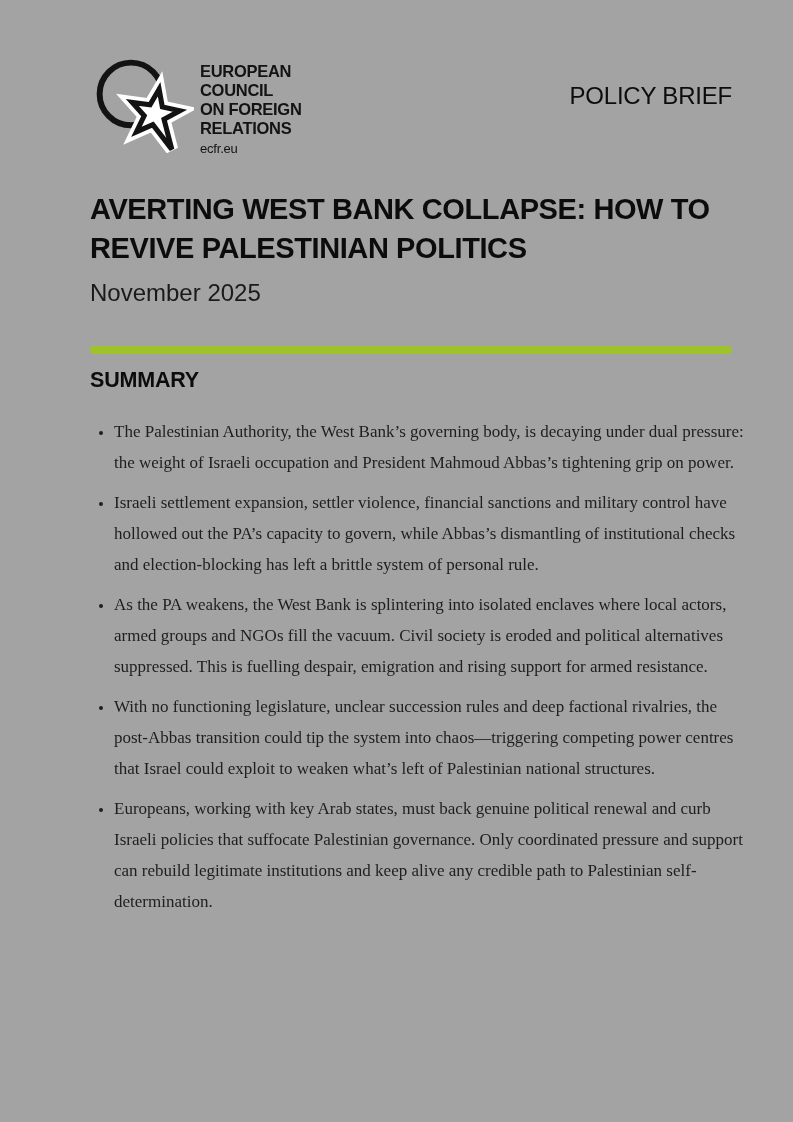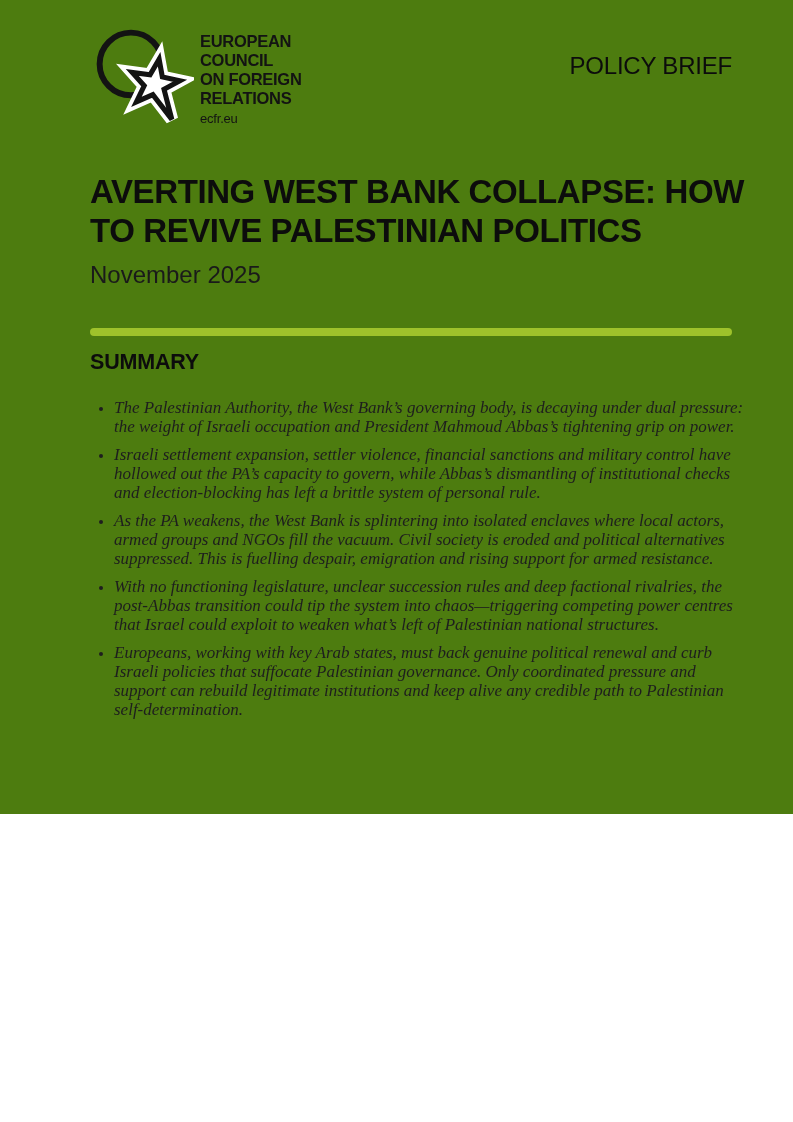--- a/index.html
+++ b/index.html
@@ -1,22 +1,22 @@
 <!DOCTYPE html>
 <html><head>
 <meta charset="utf-8">
 <style>
   html, body { margin: 0; padding: 0; background: #ffffff; }
   .page {
     position: relative;
     width: 793px;
-    height: 814px;
-    background: #4d7c0f;
+    height: 1122px;
+    background: #a3a3a3;
     box-sizing: border-box;
-    padding: 25px 61px 0 90px;
+    padding: 55px 61px 0 90px;
     font-family: "Liberation Sans", sans-serif;
     color: #111111;
     overflow: hidden;
   }
 
   
   .header {
     display: flex;
     justify-content: space-between;
     align-items: flex-start;
@@ -41,24 +41,24 @@
     margin-top: 27px;
     font-weight: normal;
     font-size: 24px;
     letter-spacing: -0.2px;
     color: #0c0c0c;
     white-space: nowrap;
   }
 
   
   .title {
-    margin-top: 43px;
+    margin-top: 31px;
     width: 665px;
     font-weight: bold;
-    font-size: 33px;
+    font-size: 29px;
     line-height: 39px;
     letter-spacing: -0.4px;
     color: #0c0c0c;
   }
   .authors {
     margin-top: 36px;
     font-weight: bold;
     font-size: 19px;
     letter-spacing: -0.2px;
     color: #0c0c0c;
@@ -87,24 +87,23 @@
   }
   .summary-list {
     margin: 23px 0 0 0;
     padding: 0 0 0 24px;
     list-style: disc;
     width: 630px;
   }
   .summary-list li {
     font-family: "Liberation Serif", serif;
     font-size: 17px;
-    line-height: 19px;
+    line-height: 31px;
     color: #1e1e1e;
     margin-bottom: 9px;
-    font-style: italic;
   }
   .summary-list li::marker { font-size: 0.85em; color: #1e1e1e; }
 </style>
 </head>
 <body>
 
 <div class="page">
 
   <div class="header">
     <div class="logo-block">

